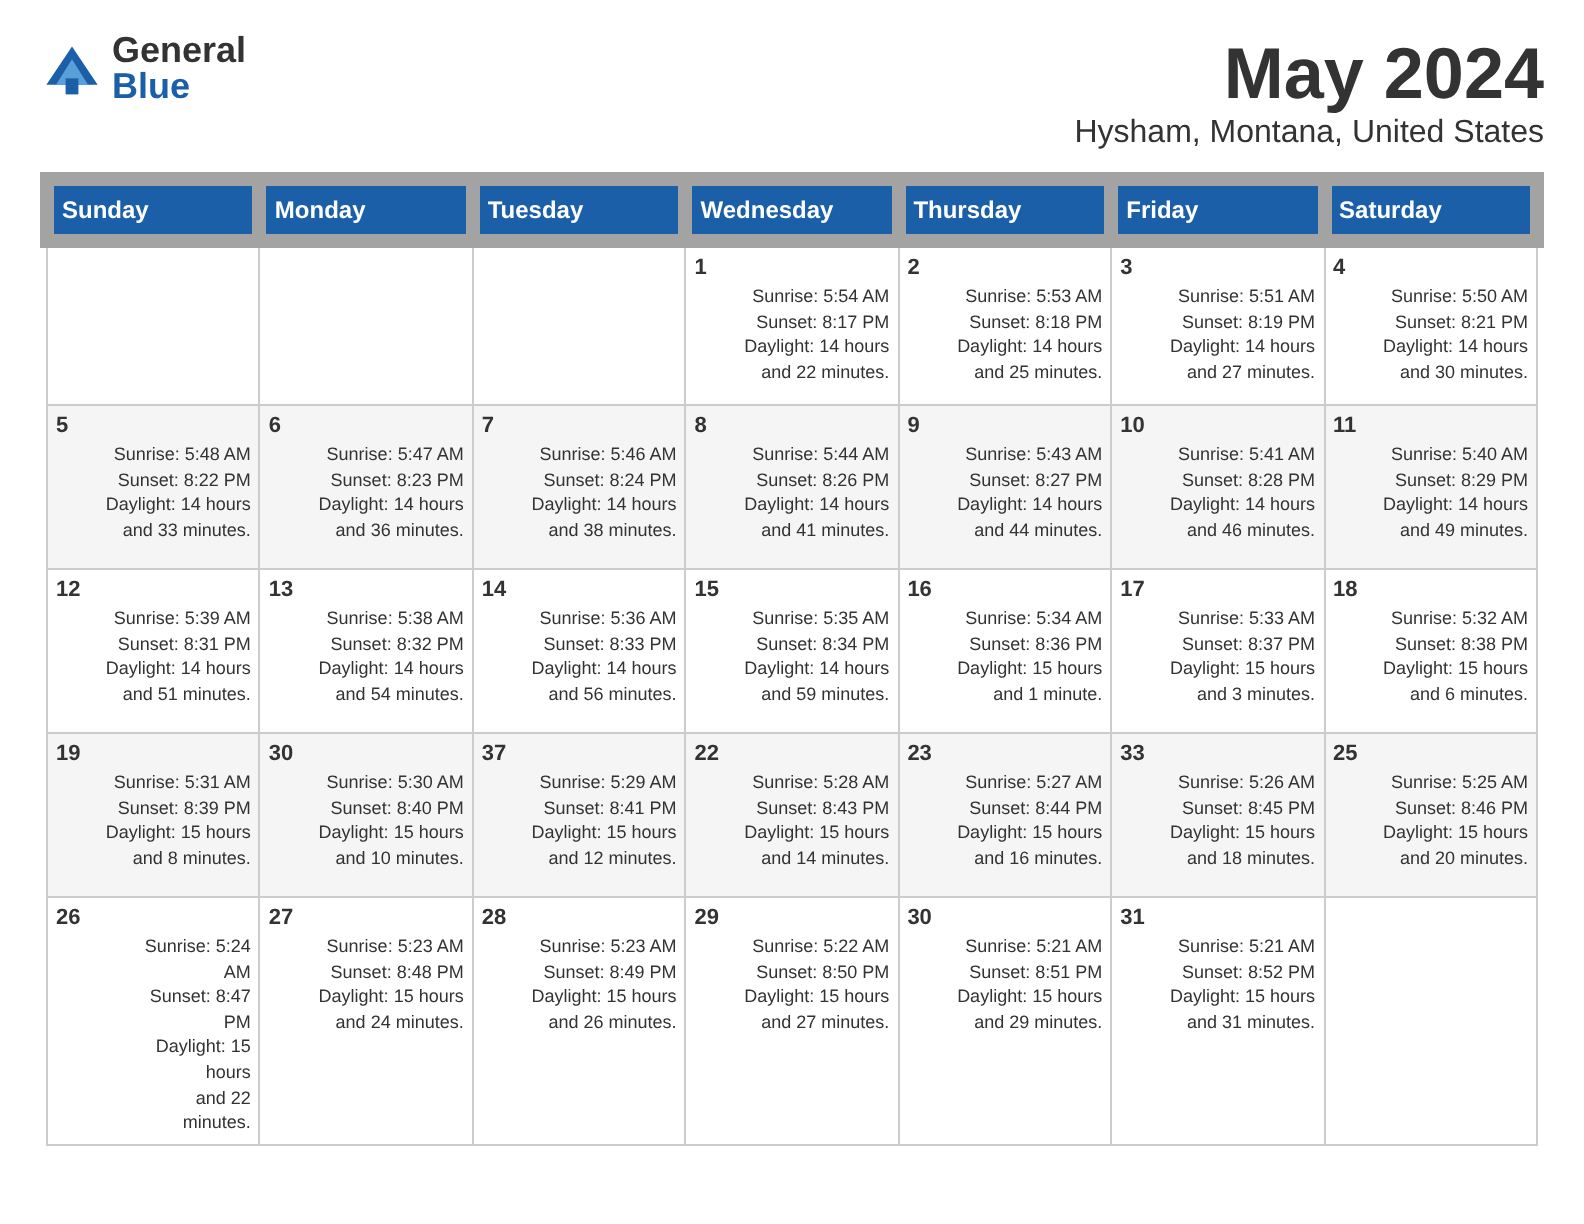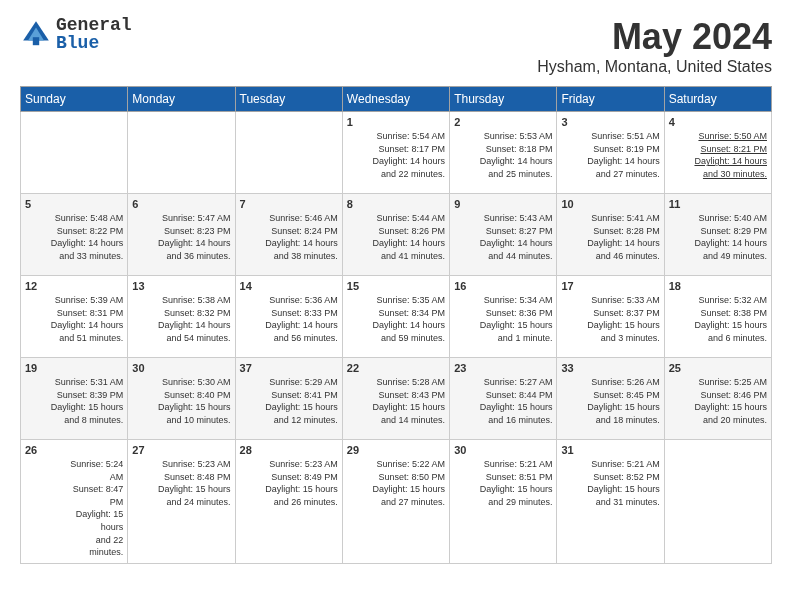--- a/index.html
+++ b/index.html
@@ -16,23 +16,22 @@
       padding: 16px 20px 10px 20px;
     }
     .header {
       display: flex;
       justify-content: space-between;
       align-items: flex-start;
       margin-bottom: 10px;
     }
     .logo {
       display: flex;
-      align-items: center;
+      align-items: flex-end;
       gap: 4px;
-      font-family: Liberation Mono, monospace;
     }
     .logo-text {
       display: flex;
       flex-direction: column;
       line-height: 1;
     }
     .logo-general {
       font-size: 18px;
       font-weight: bold;
       color: #333;
@@ -60,24 +59,24 @@
     }
     table {
       width: 100%;
       border-collapse: collapse;
       table-layout: fixed;
     }
     thead th {
       background-color: #1a5fa8;
       color: #fff;
       font-size: 12px;
-      font-weight: normal;
+      font-weight: bold;
       padding: 5px 4px;
       text-align: left;
-      border: 1px solid #a3a3a3;
+      border: 7px solid #a3a3a3;
     }
     tbody td {
       border: 1px solid #ccc;
       vertical-align: top;
       padding: 4px 4px;
       font-size: 9.5px;
       color: #333;
       height: 82px;
       background: #fff;
     }
@@ -152,21 +151,21 @@
           </td>
           <td>
             <span class="day-num">3</span>
             <div class="day-info" style="white-space: pre-line;">Sunrise: 5:51 AM
 Sunset: 8:19 PM
 Daylight: 14 hours
 and 27 minutes.</div>
           </td>
           <td>
             <span class="day-num">4</span>
-            <div class="day-info" style="white-space: pre-line; text-decoration: underline;">Sunrise: 5:50 AM
+            <div class="day-info" style="white-space: pre-line;">Sunrise: 5:50 AM
 Sunset: 8:21 PM
 Daylight: 14 hours
 and 30 minutes.</div>
           </td>
         </tr>
         <tr>
           <td>
             <span class="day-num">5</span>
             <div class="day-info" style="white-space: pre-line;">Sunrise: 5:48 AM
 Sunset: 8:22 PM

